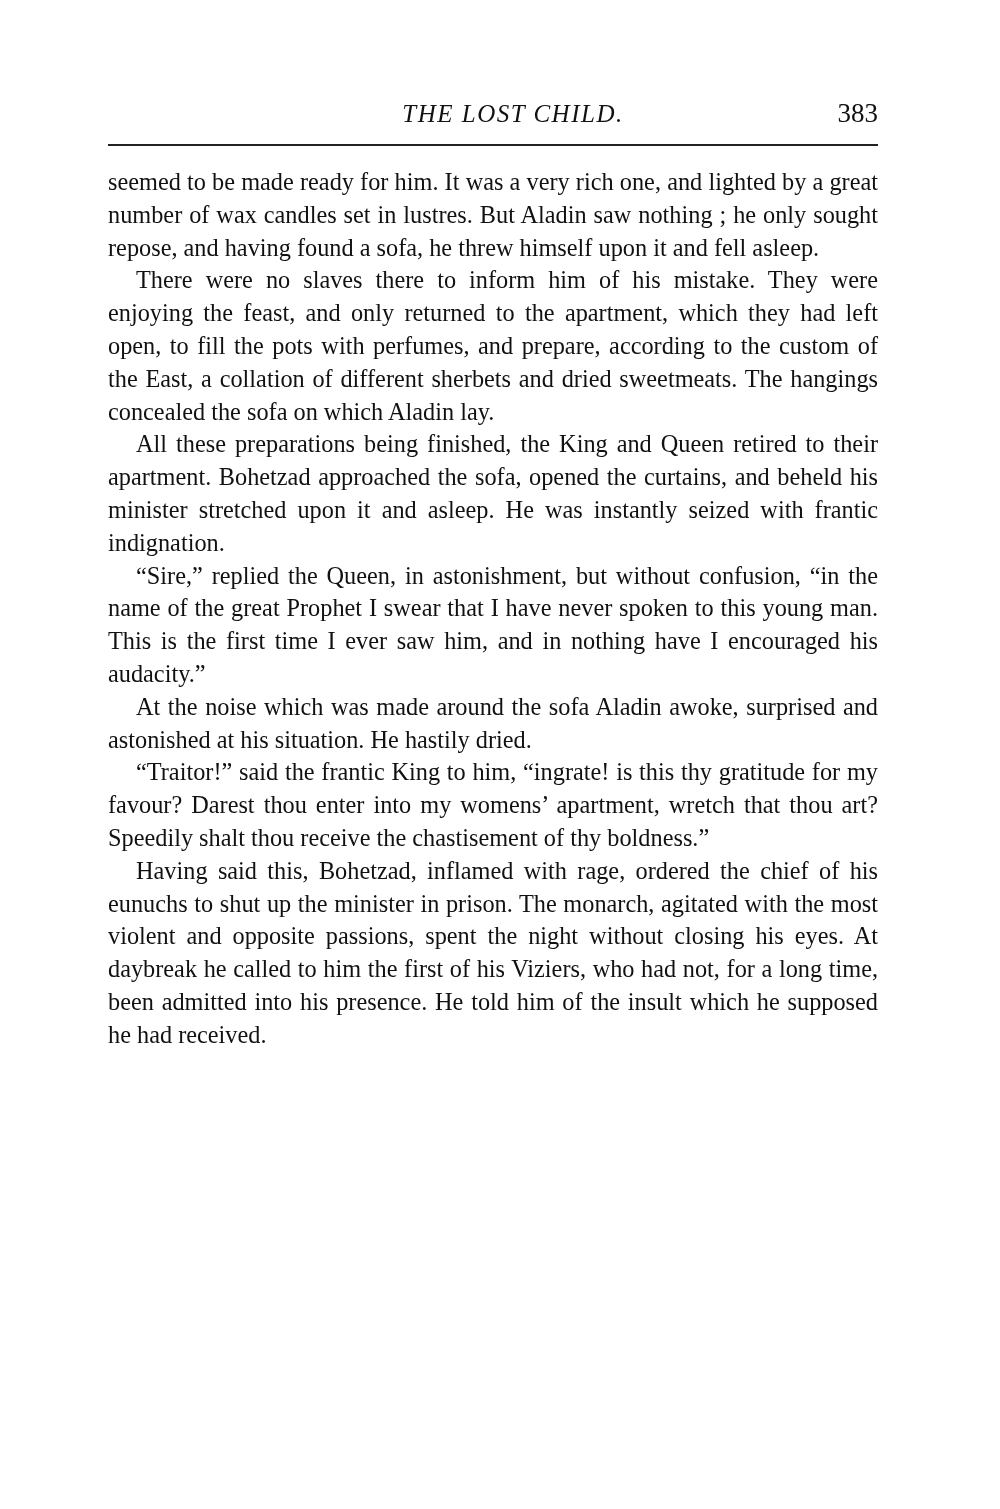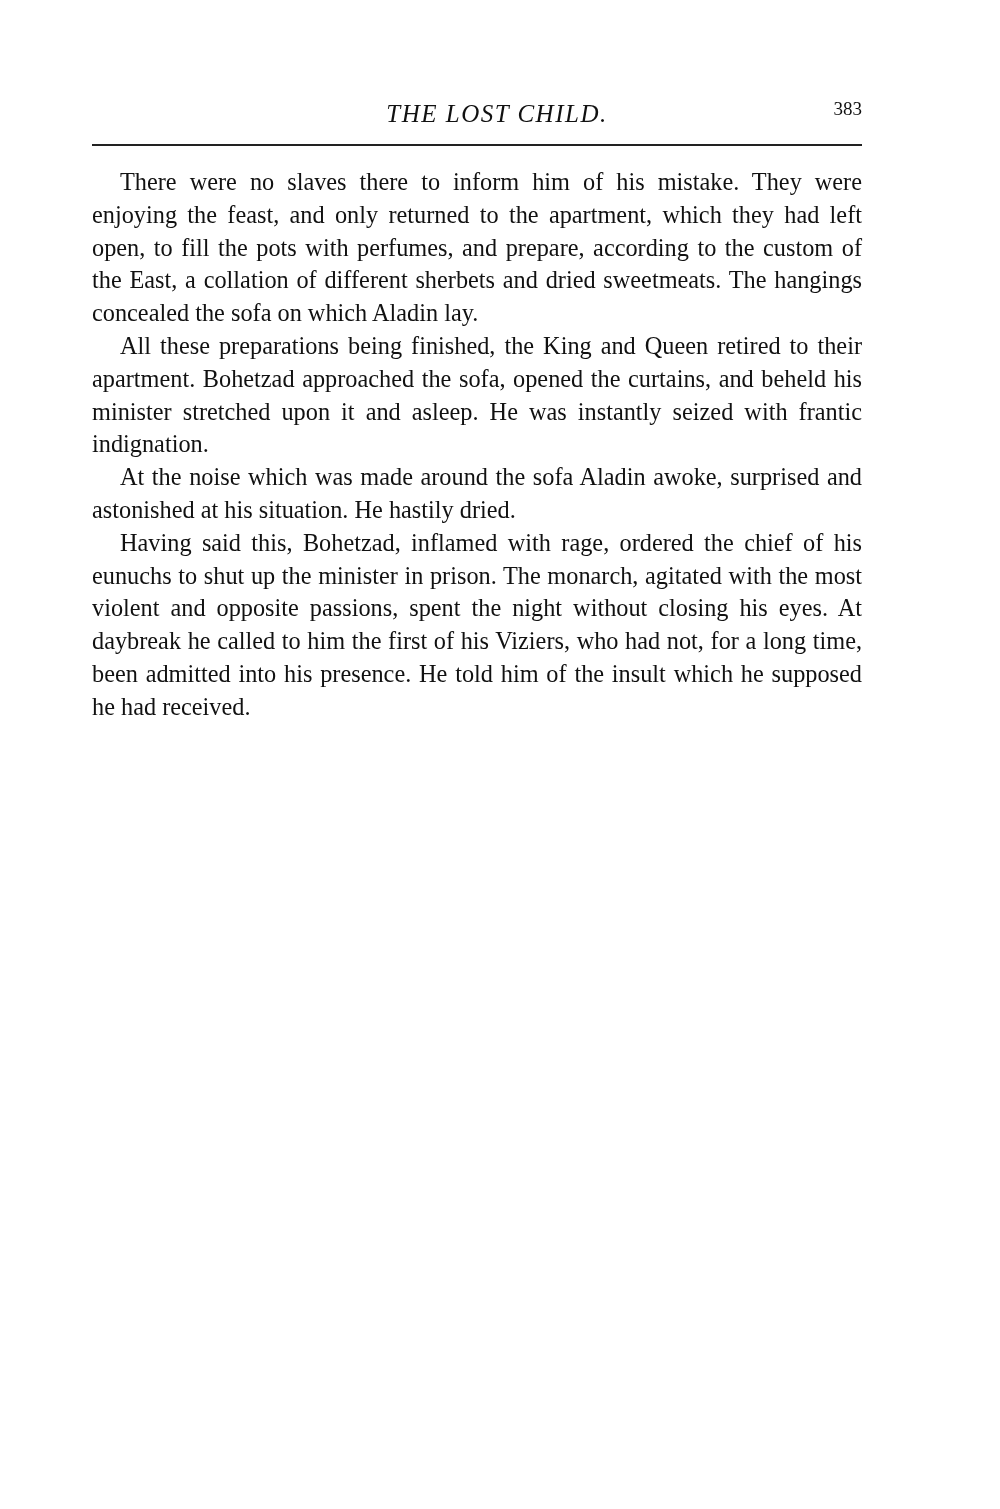--- a/index.html
+++ b/index.html
@@ -10,21 +10,21 @@
     body {
       width: 1000px;
       height: 1509px;
       position: relative;
       overflow: hidden;
       font-family: "Liberation Serif", "DejaVu Serif", serif;
       color: #111111;
     }
     .page {
       position: absolute;
-      left: 92px;
+      left: 108px;
       top: 96px;
       width: 770px;
       text-decoration: underline;
     }
     .running-head {
       position: relative;
       height: 40px;
     }
     .running-title {
       position: absolute;
@@ -34,21 +34,21 @@
       text-align: center;
       font-style: italic;
       font-size: 25px;
       letter-spacing: 1.5px;
       padding-left: 40px;
     }
     .page-number {
       position: absolute;
       right: 0;
       top: 2px;
-      font-size: 19px;
+      font-size: 27px;
     }
     .head-rule {
       position: absolute;
       left: 0;
       right: 0;
       top: 48px;
       height: 0;
       border-top: 2px solid #222;
     }
     .body-text {
@@ -73,18 +73,21 @@
 <body>
 
 <div class="page">
   <div class="running-head">
     <div class="running-title">THE LOST CHILD.</div>
     <div class="page-number">383</div>
     <div class="head-rule"></div>
   </div>
 
   <div class="body-text">
+    <p>seemed to be made ready for him.  It was a very rich one, and lighted by a great number of wax candles set in lustres.  But Aladin saw nothing ; he only sought repose, and having found a sofa, he threw himself upon it and fell asleep.</p>
     <p class="indent">There were no slaves there to inform him of his mistake.  They were enjoying the feast, and only returned to the apartment, which they had left open, to fill the pots with perfumes, and prepare, according to the custom of the East, a collation of different sherbets and dried sweetmeats.  The hangings concealed the sofa on which Aladin lay.</p>
     <p class="indent">All these preparations being finished, the King and Queen retired to their apartment.  Bohetzad approached the sofa, opened the curtains, and beheld his minister stretched upon it and asleep. He was instantly seized with frantic indignation.</p>
+    <p class="indent">“Sire,” replied the Queen, in astonishment, but without confusion, “in the name of the great Prophet I swear that I have never spoken to this young man.  This is the first time I ever saw him, and in nothing have I encouraged his audacity.”</p>
     <p class="indent">At the noise which was made around the sofa Aladin awoke, surprised and astonished at his situation.  He hastily dried.</p>
+    <p class="indent">“Traitor!” said the frantic King to him, “ingrate! is this thy gratitude for my favour?  Darest thou enter into my womens’ apartment, wretch that thou art?  Speedily shalt thou receive the chastisement of thy boldness.”</p>
     <p class="indent">Having said this, Bohetzad, inflamed with rage, ordered the chief of his eunuchs to shut up the minister in prison.  The monarch, agitated with the most violent and opposite passions, spent the night without closing his eyes.  At daybreak he called to him the first of his Viziers, who had not, for a long time, been admitted into his presence.  He told him of the insult which he supposed he had received.</p>
   </div>
 </div>
 
 </body></html>

